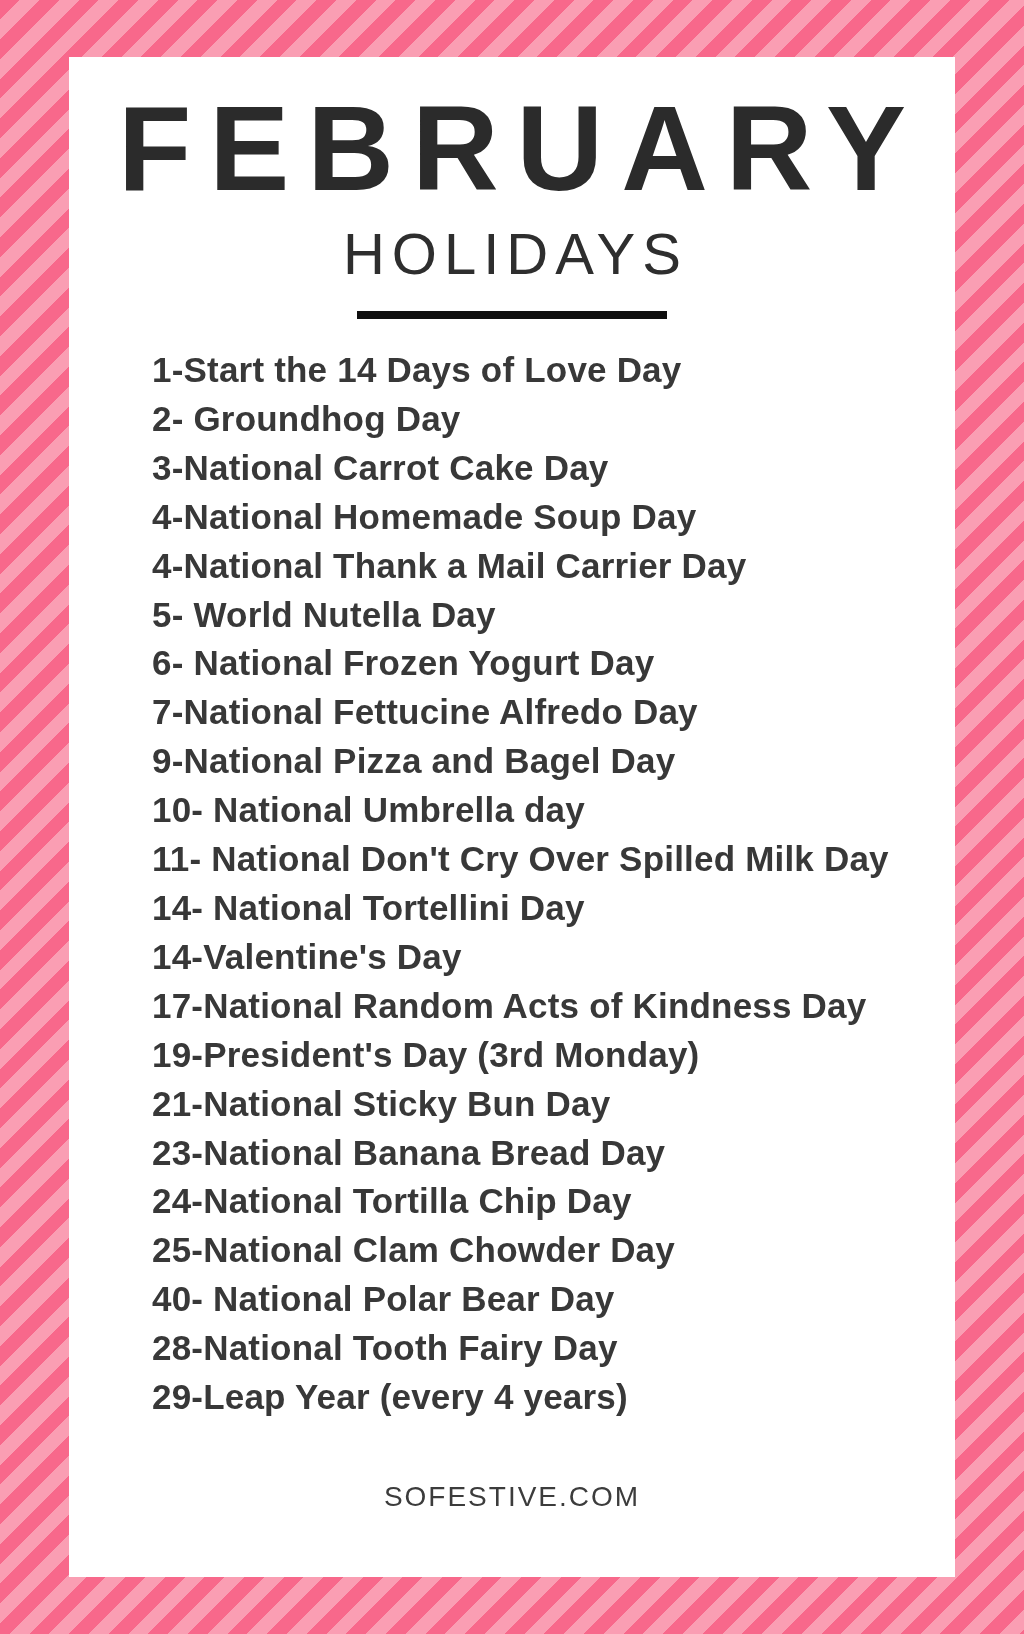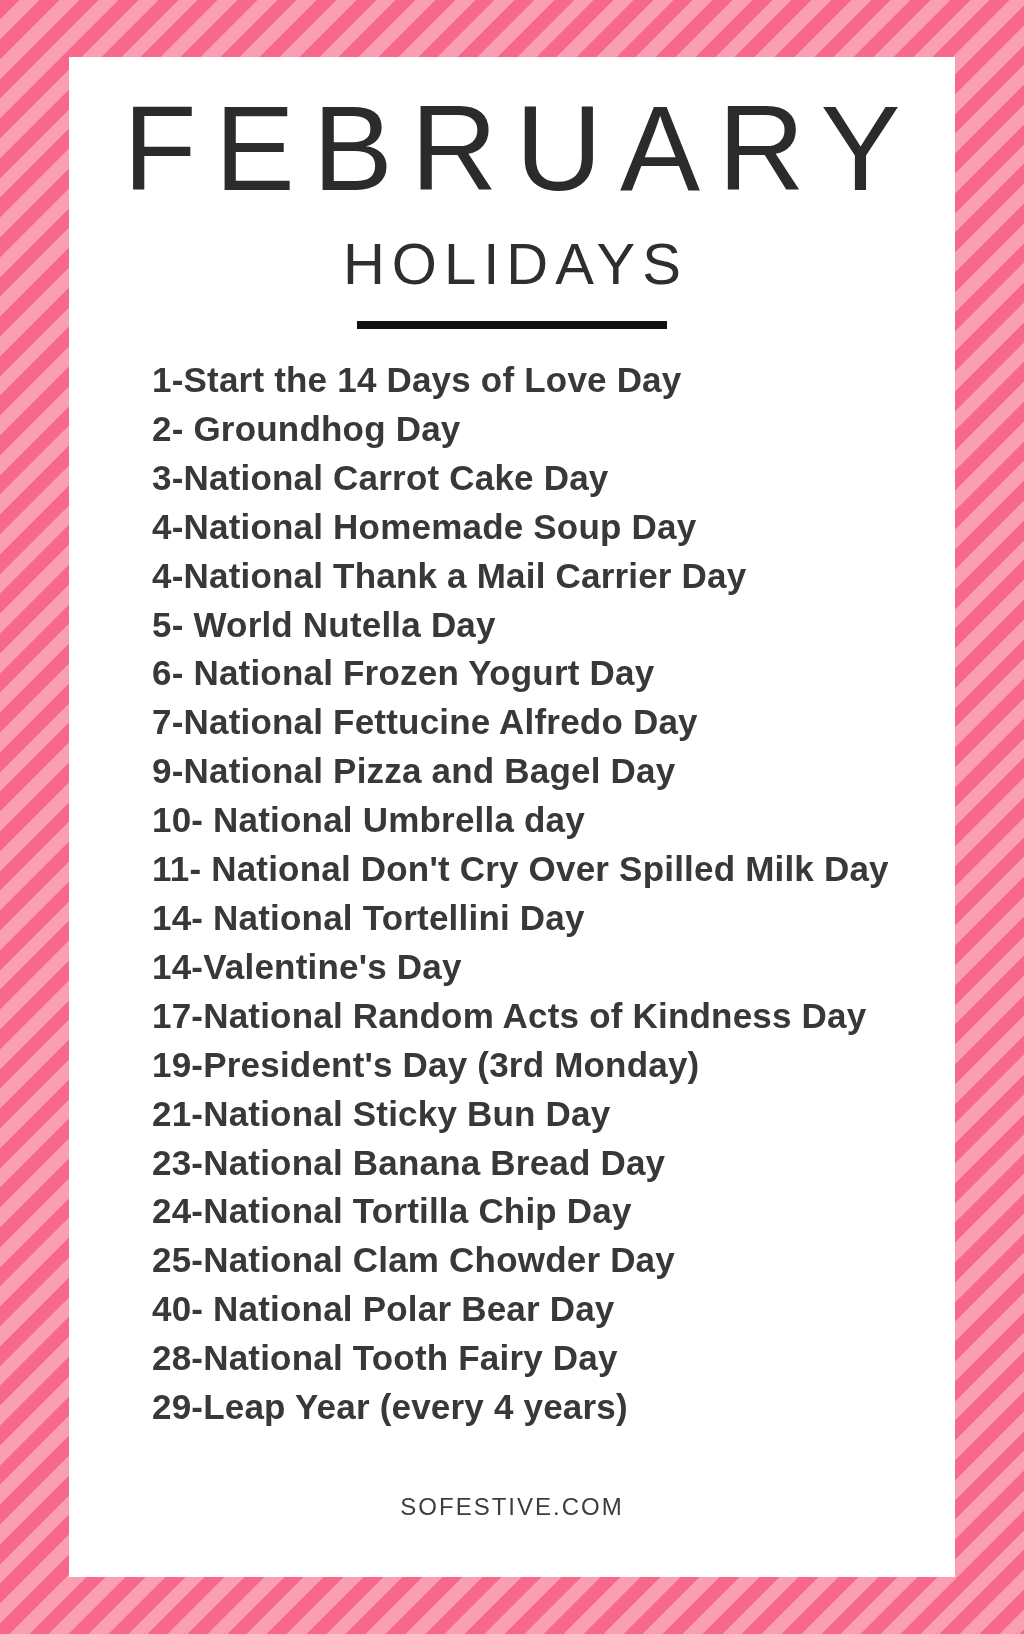--- a/index.html
+++ b/index.html
@@ -25,27 +25,27 @@
     top: 57px;
     width: 886px;
     height: 1520px;
     background: #ffffff;
   }
   .title {
     margin: 28px 0 0 0;
     text-align: center;
     font-size: 120px;
     line-height: 126px;
-    font-weight: 400;
+    font-weight: 700;
     letter-spacing: 18px;
     padding-left: 18px; 
     color: #2b2b2b;
   }
   .subtitle {
-    margin: 18px 0 0 0;
+    margin: 8px 0 0 0;
     text-align: center;
     font-size: 58px;
     line-height: 70px;
     font-weight: 400;
     letter-spacing: 7px;
     padding-left: 7px;
     color: #2e2e2e;
   }
   .divider {
     width: 310px;
@@ -62,21 +62,21 @@
     font-size: 35px;
     line-height: 48.9px;
     font-weight: 700;
     color: #383838;
     letter-spacing: 0.2px;
     white-space: nowrap;
   }
   .site-footer {
     margin: 61px 0 0 0;
     text-align: center;
-    font-size: 24px;
+    font-size: 28px;
     line-height: 28px;
     font-weight: 400;
     letter-spacing: 2px;
     color: #3c3c3c;
   }
 </style>
 </head>
 <body>
 
 <div class="page">

